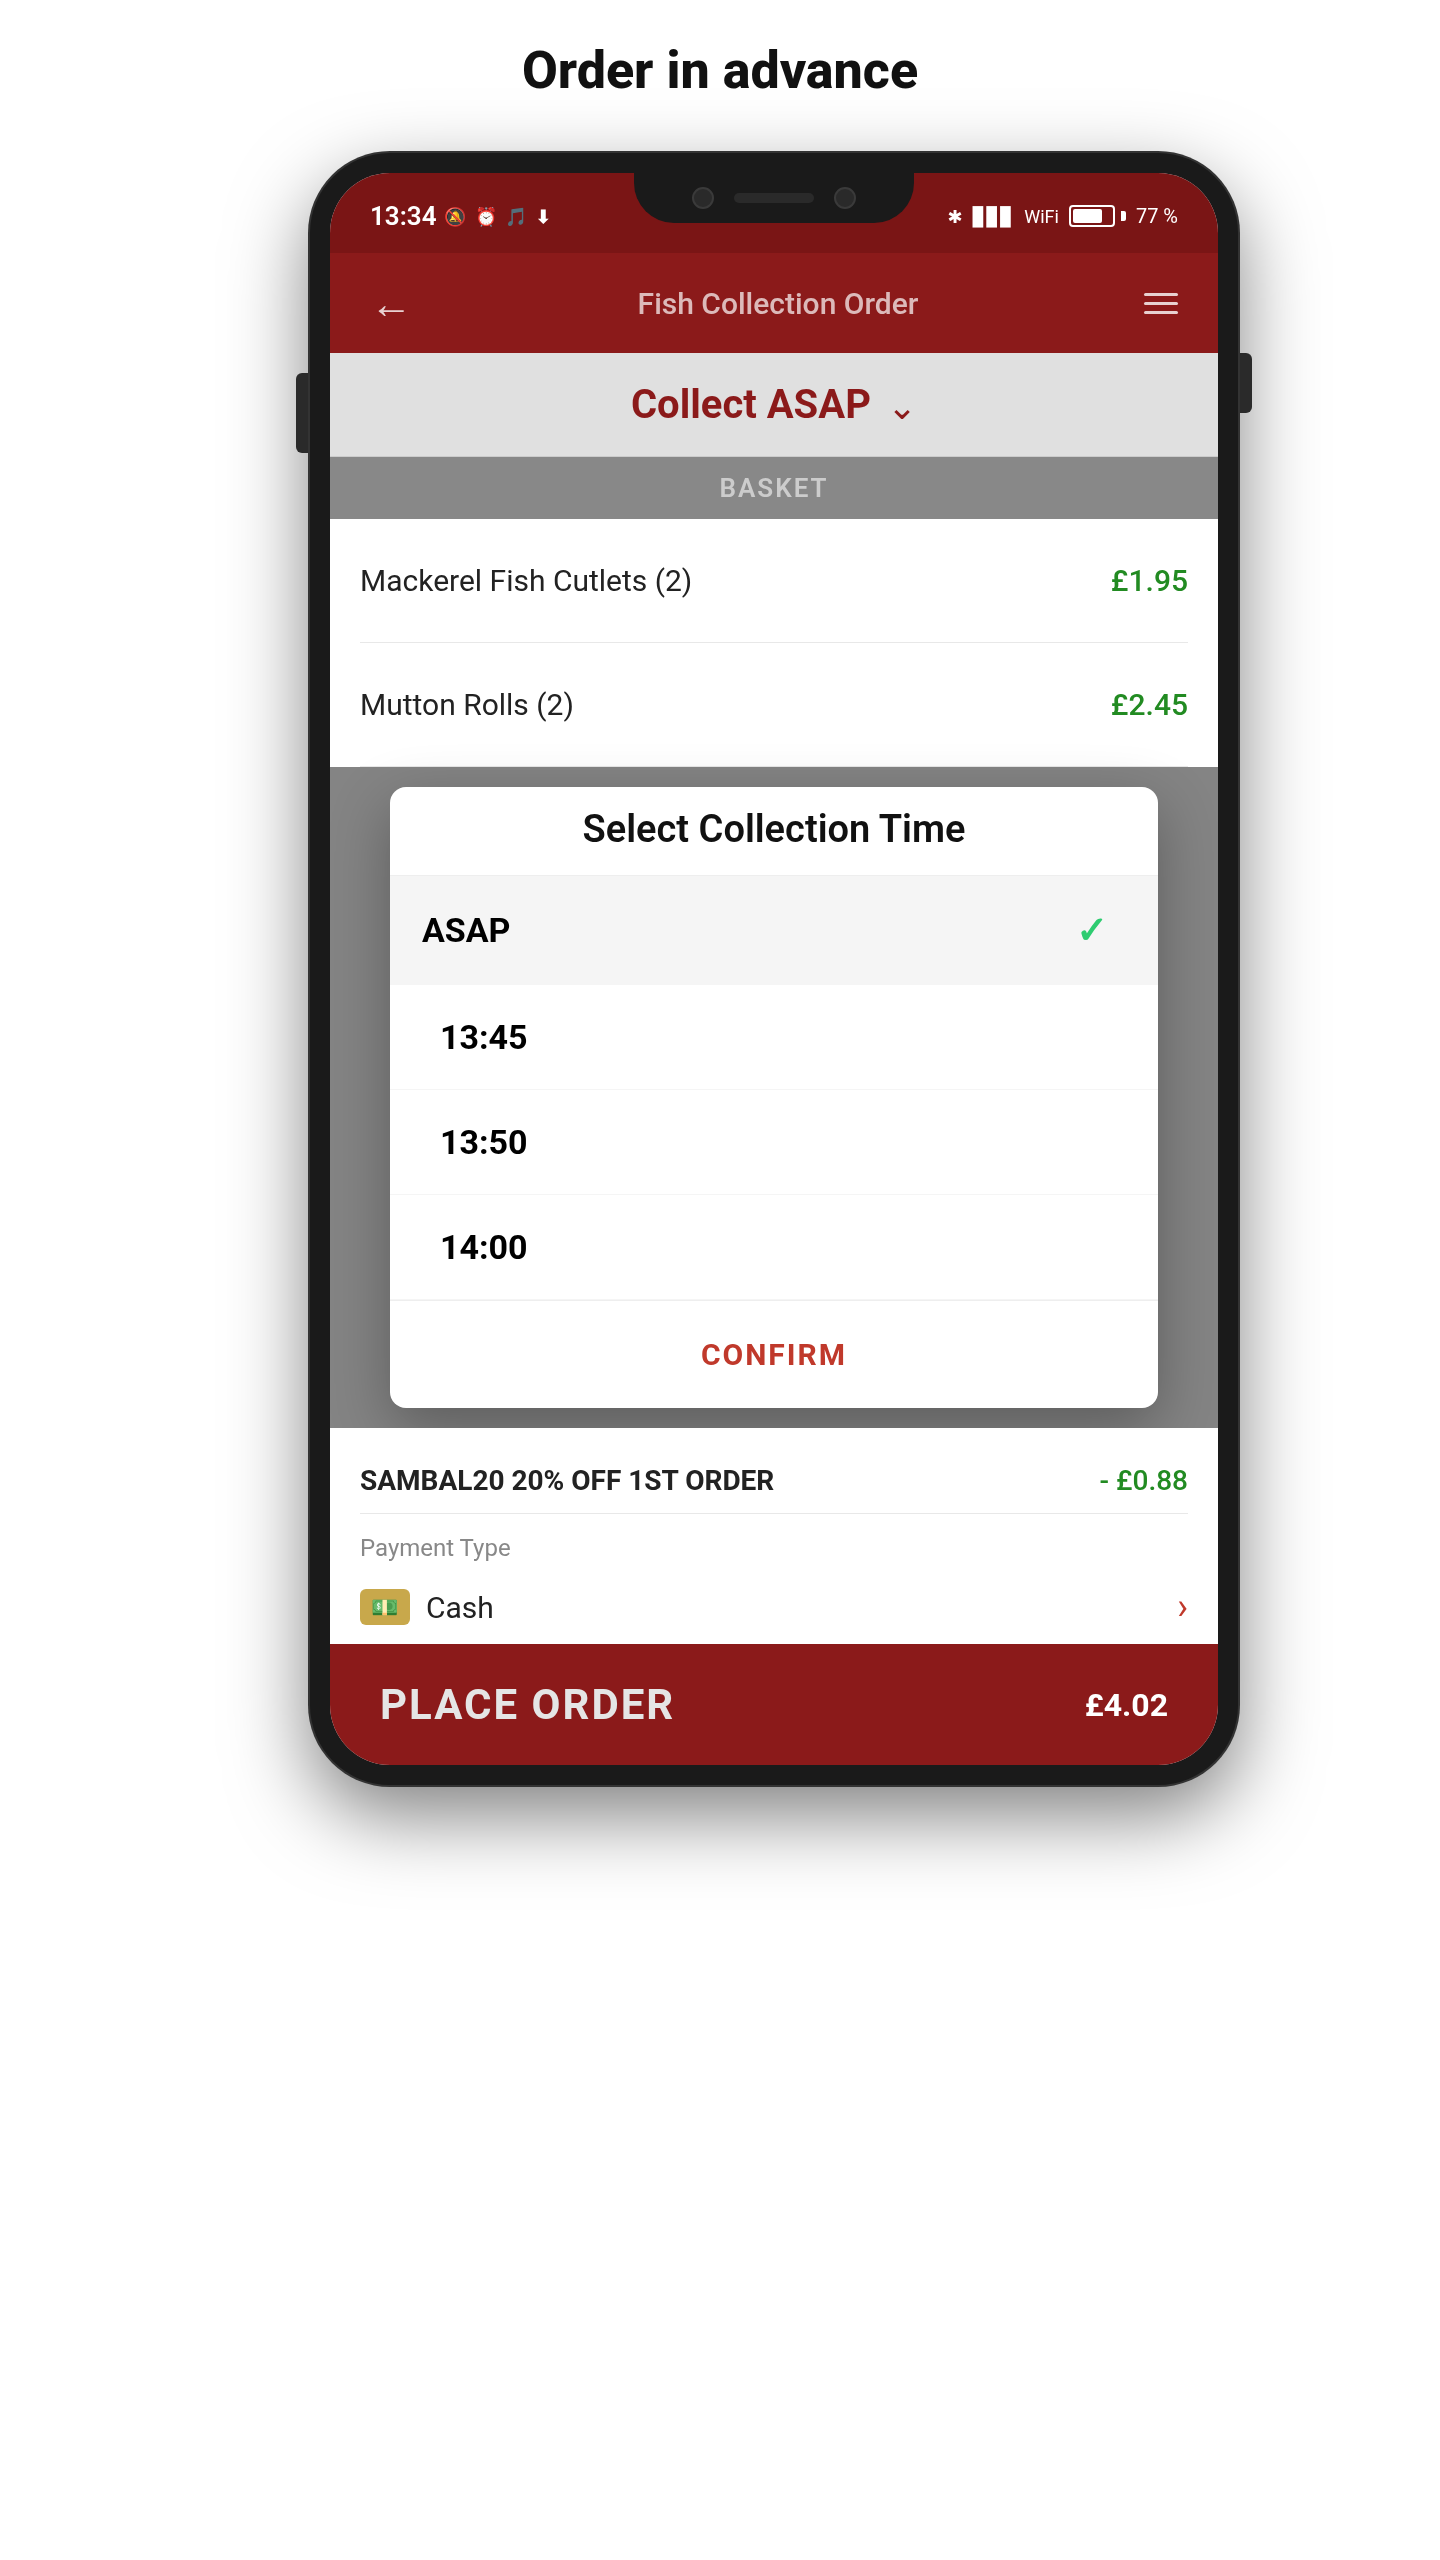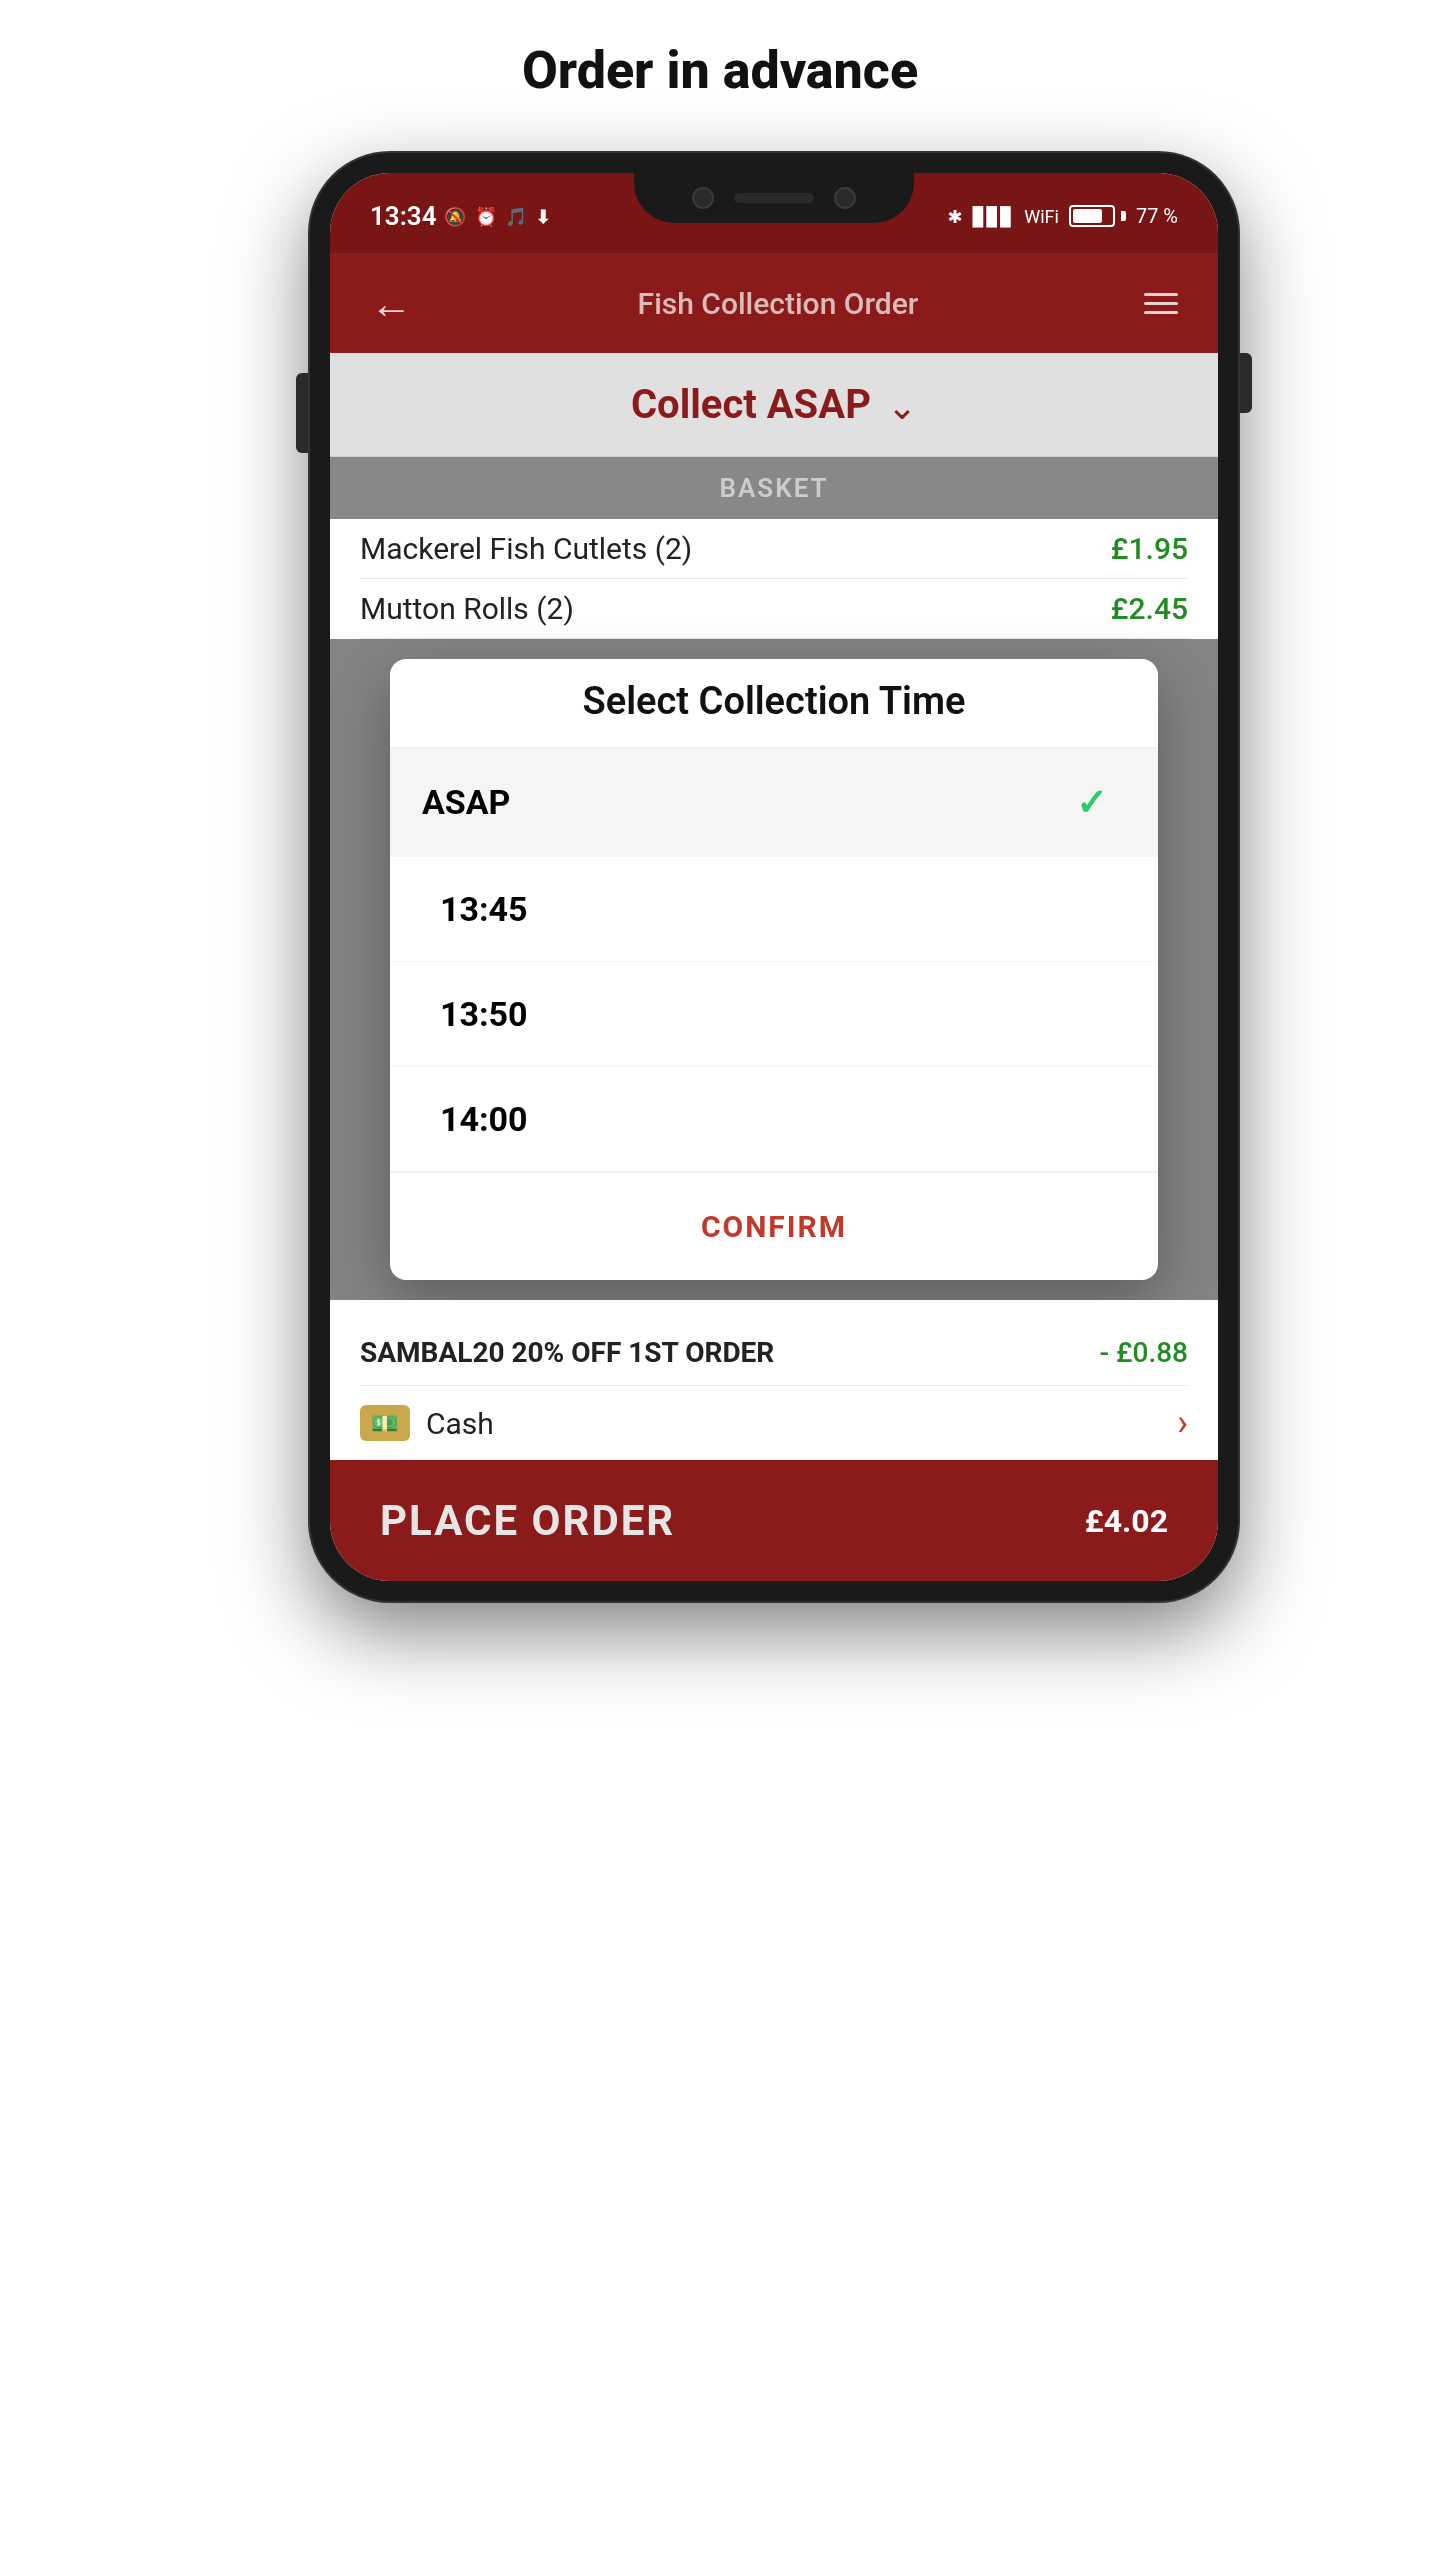--- a/index.html
+++ b/index.html
@@ -208,21 +208,21 @@
 
     .basket-items {
       background: white;
       padding: 0 30px;
     }
 
     .basket-item {
       display: flex;
       justify-content: space-between;
       align-items: center;
-      padding: 12px 0;
+      padding: 44px 0;
       border-bottom: 1px solid #e8e8e8;
       font-size: 28px;
     }
 
     .item-name {
       color: #222;
       font-size: 30px;
     }
 
     .item-price {
@@ -505,20 +505,21 @@
 
         </div>
       </div>
 
       <div class="bottom-section">
         <div class="voucher-row">
           <span class="voucher-code">SAMBAL20 20% OFF 1ST ORDER</span>
           <span class="voucher-discount">- £0.88</span>
         </div>
 
+        <div class="payment-label">Payment Type</div>
         <div class="payment-row">
           <div class="payment-left">
             <div class="cash-icon">💵</div>
             <span class="payment-name">Cash</span>
           </div>
           <span class="chevron-right">›</span>
         </div>
       </div>
 
       <div class="place-order-bar">

